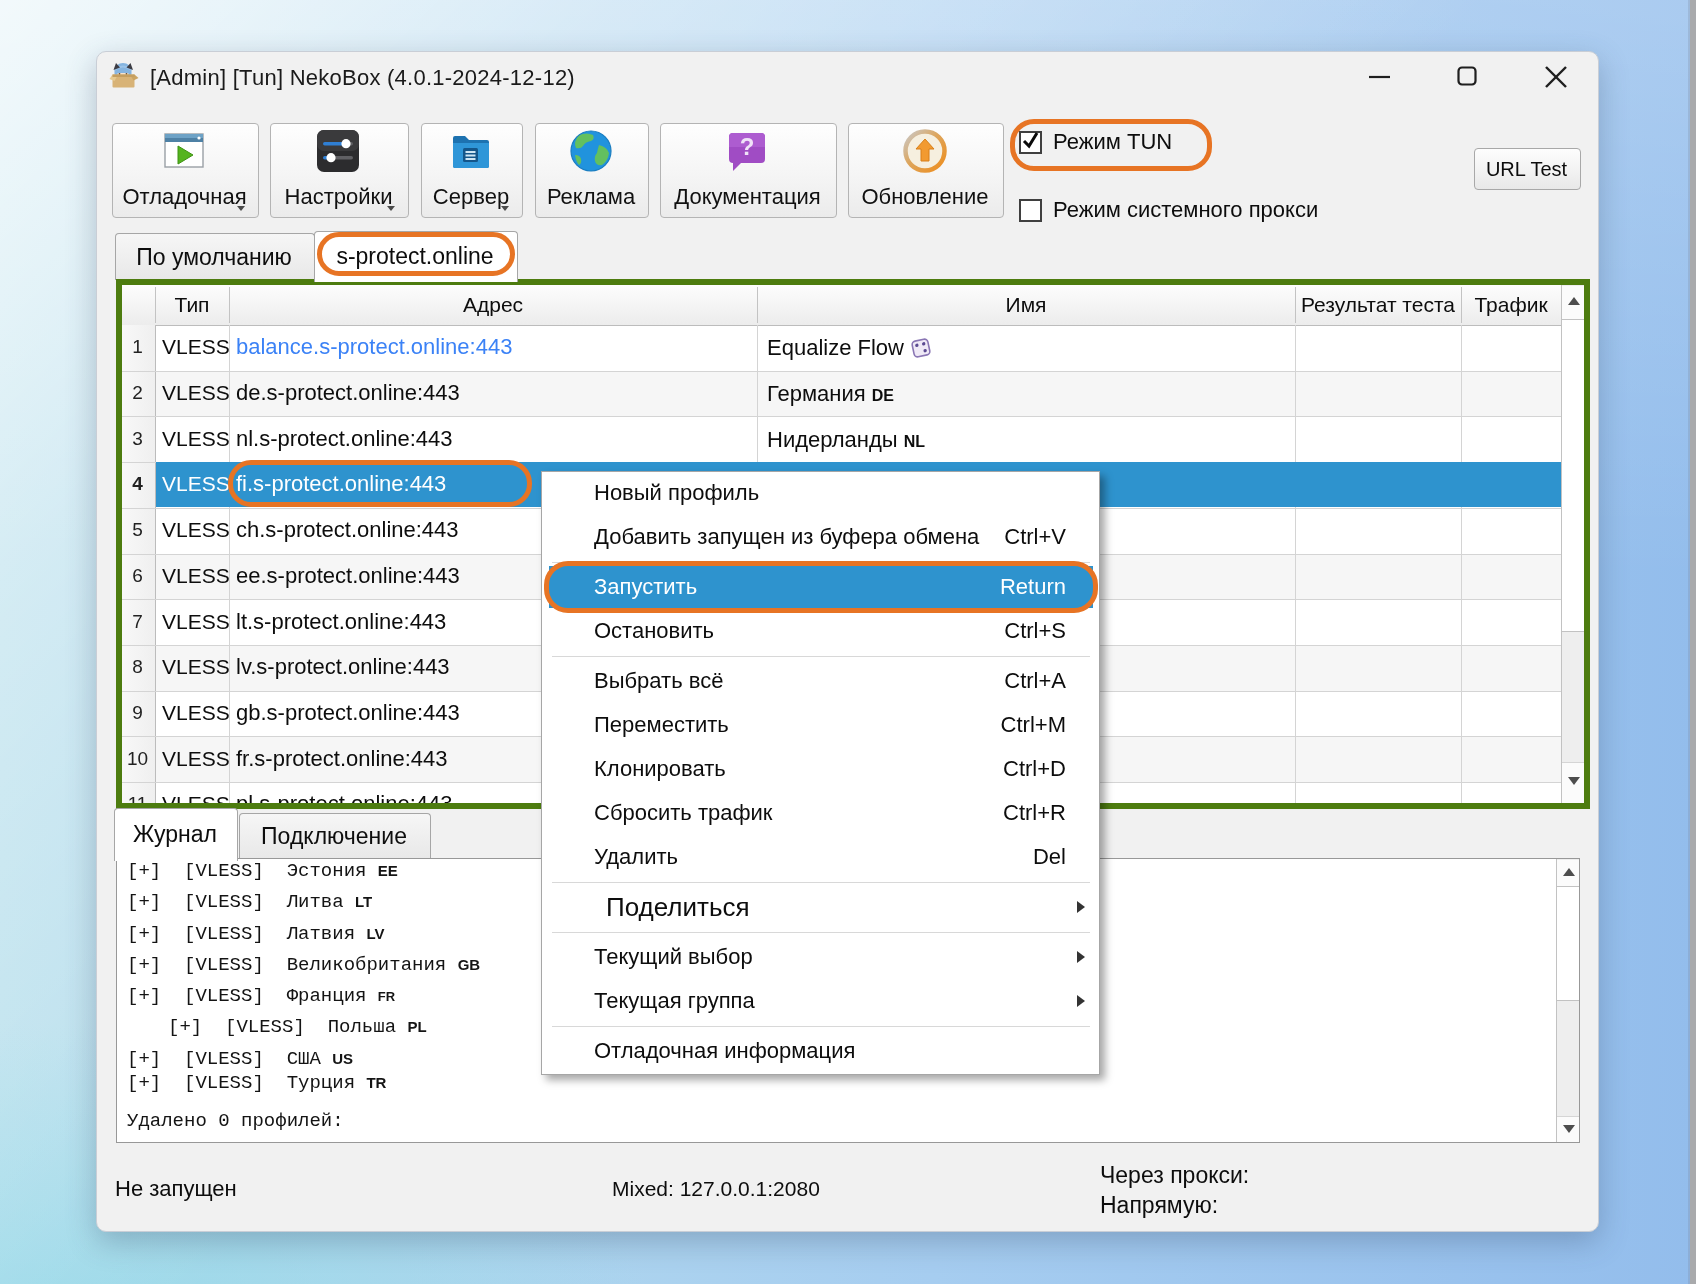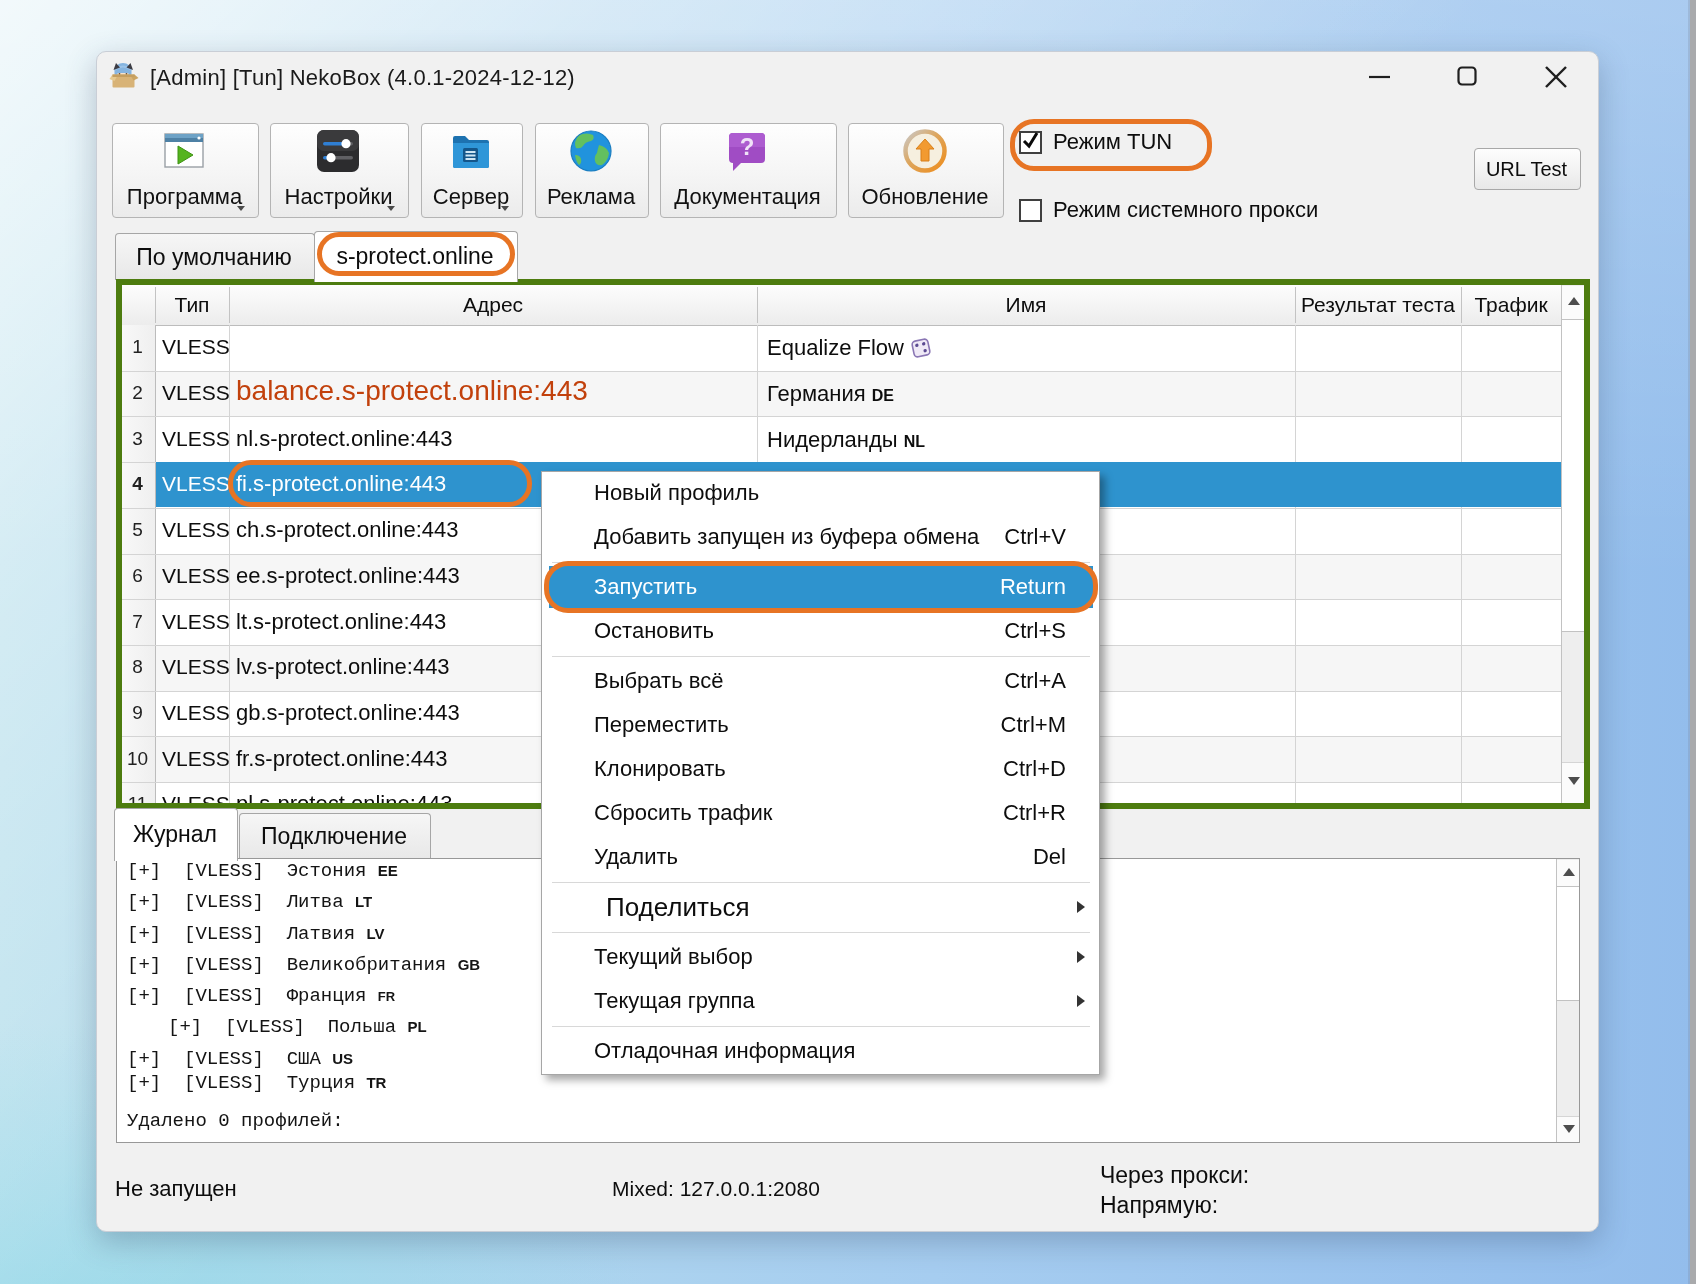--- a/index.html
+++ b/index.html
@@ -35,21 +35,21 @@
 <line x1="201" y1="5" x2="181" y2="25" stroke="#1f1f1f" stroke-width="2.4"></line>
 </svg>
 <div class="abs" style="left:112px;top:123px;width:145px;height:93px;background:linear-gradient(#fefefe,#f5f5f5 55%,#ebebeb);border:1px solid #b4b4b4;border-radius:4px;"></div>
 <svg class="abs" style="left:162px;top:129px" width="44" height="44" viewBox="0 0 44 44">
 <rect x="3" y="5" width="38" height="33" fill="#ffffff" stroke="#9aa0a6" stroke-width="1.4"></rect>
 <rect x="3" y="5" width="38" height="8" fill="#4e81a5"></rect>
 <rect x="3" y="5" width="38" height="4" fill="#6da2c6"></rect>
 <circle cx="37" cy="9" r="1.6" fill="#ffffff"></circle>
 <polygon points="16,17 31,26 16,35" fill="#55b41f" stroke="#3f9214" stroke-width="1"></polygon>
 </svg>
-<div class="t" style="left:112px;top:175px;height:44px;line-height:44px;font-size:22px;color:#111;width:145px;text-align:center;">Программа</div>
+<div class="t" style="left:112px;top:175px;height:44px;line-height:44px;font-size:22px;color:#111;width:145px;text-align:center;">Отладочная</div>
 <div class="abs" style="left:237px;top:206px;width:0;height:0;border-left:4.5px solid transparent;border-right:4.5px solid transparent;border-top:5.5px solid #4a4a4a;"></div>
 <div class="abs" style="left:270px;top:123px;width:137px;height:93px;background:linear-gradient(#fefefe,#f5f5f5 55%,#ebebeb);border:1px solid #b4b4b4;border-radius:4px;"></div>
 <svg class="abs" style="left:316px;top:129px" width="44" height="44" viewBox="0 0 44 44">
 <rect x="1" y="1" width="42" height="42" rx="7" fill="#2c2c2e"></rect>
 <rect x="1" y="1" width="42" height="21" rx="7" fill="#3a3a3c"></rect>
 <rect x="7" y="13" width="24" height="3.4" rx="1.7" fill="#2f7fd4"></rect>
 <rect x="29" y="13" width="8" height="3.4" rx="1.7" fill="#606064"></rect>
 <circle cx="30" cy="14.7" r="4.6" fill="#ffffff"></circle>
 <rect x="7" y="27" width="10" height="3.4" rx="1.7" fill="#2f7fd4"></rect>
 <rect x="15" y="27" width="22" height="3.4" rx="1.7" fill="#606064"></rect>
@@ -139,23 +139,24 @@
 <div class="abs" style="left:0px;top:405.6px;width:1439px;height:1px;background:#d4d4d4;"></div>
 <div class="abs" style="left:0px;top:451.3px;width:1439px;height:1px;background:#d4d4d4;"></div>
 <div class="abs" style="left:0px;top:497.0px;width:1439px;height:1px;background:#d4d4d4;"></div>
 <div class="abs" style="left:107px;top:40px;width:1px;height:478px;background:#d4d4d4;"></div>
 <div class="abs" style="left:635px;top:40px;width:1px;height:478px;background:#d4d4d4;"></div>
 <div class="abs" style="left:1173px;top:40px;width:1px;height:478px;background:#d4d4d4;"></div>
 <div class="abs" style="left:1339px;top:40px;width:1px;height:478px;background:#d4d4d4;"></div>
 <div class="abs" style="left:34px;top:177.1px;width:1405px;height:45px;background:#2e93ce;"></div>
 <div class="t" style="left:0px;top:43px;height:38px;line-height:38px;font-size:19px;color:#222;width:31px;text-align:center;">1</div>
 <div class="t" style="left:40px;top:41px;height:42px;line-height:42px;font-size:21px;color:#0d0d0d;">VLESS</div>
-<div class="t" style="left:114px;top:40px;height:44px;line-height:44px;font-size:28px;color:#c2410c;margin-top:44px;">balance.s-protect.online:443</div>
+<div class="t" style="left:114px;top:40px;height:44px;line-height:44px;font-size:22px;color:#3b82f6;">balance.s-protect.online:443</div>
 <div class="t" style="left:0px;top:89px;height:38px;line-height:38px;font-size:19px;color:#222;width:31px;text-align:center;">2</div>
 <div class="t" style="left:40px;top:87px;height:42px;line-height:42px;font-size:21px;color:#0d0d0d;">VLESS</div>
+<div class="t" style="left:114px;top:86px;height:44px;line-height:44px;font-size:22px;color:#0d0d0d;">de.s-protect.online:443</div>
 <div class="t" style="left:0px;top:135px;height:38px;line-height:38px;font-size:19px;color:#222;width:31px;text-align:center;">3</div>
 <div class="t" style="left:40px;top:133px;height:42px;line-height:42px;font-size:21px;color:#0d0d0d;">VLESS</div>
 <div class="t" style="left:114px;top:132px;height:44px;line-height:44px;font-size:22px;color:#0d0d0d;">nl.s-protect.online:443</div>
 <div class="t" style="left:0px;top:180px;height:38px;line-height:38px;font-size:19px;color:#222;font-weight:700;width:31px;text-align:center;">4</div>
 <div class="t" style="left:40px;top:178px;height:42px;line-height:42px;font-size:21px;color:#ffffff;">VLESS</div>
 <div class="t" style="left:114px;top:177px;height:44px;line-height:44px;font-size:22px;color:#ffffff;">fi.s-protect.online:443</div>
 <div class="t" style="left:0px;top:226px;height:38px;line-height:38px;font-size:19px;color:#222;width:31px;text-align:center;">5</div>
 <div class="t" style="left:40px;top:224px;height:42px;line-height:42px;font-size:21px;color:#0d0d0d;">VLESS</div>
 <div class="t" style="left:114px;top:223px;height:44px;line-height:44px;font-size:22px;color:#0d0d0d;">ch.s-protect.online:443</div>
 <div class="t" style="left:0px;top:272px;height:38px;line-height:38px;font-size:19px;color:#222;width:31px;text-align:center;">6</div>

